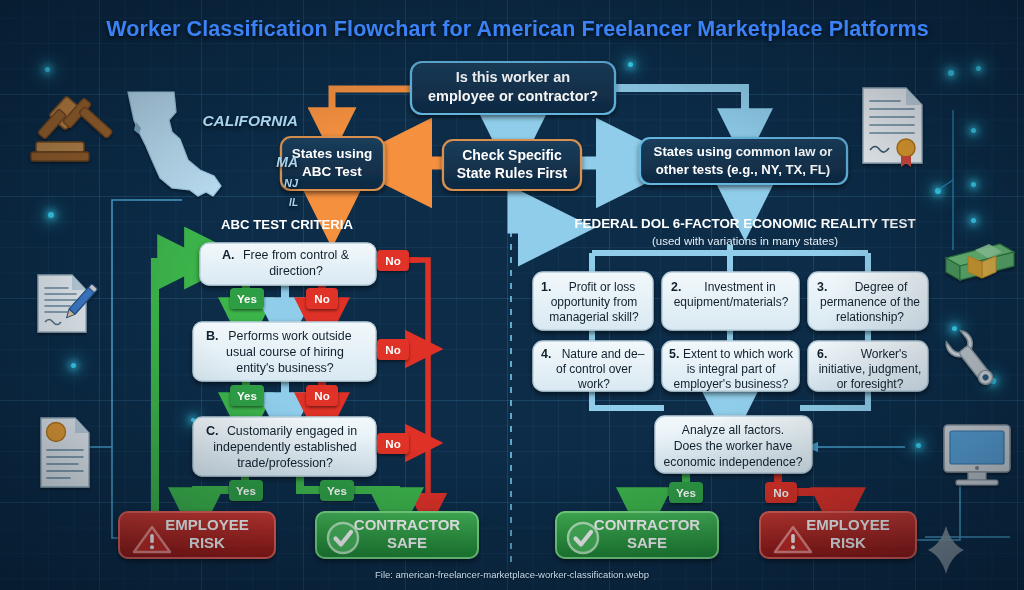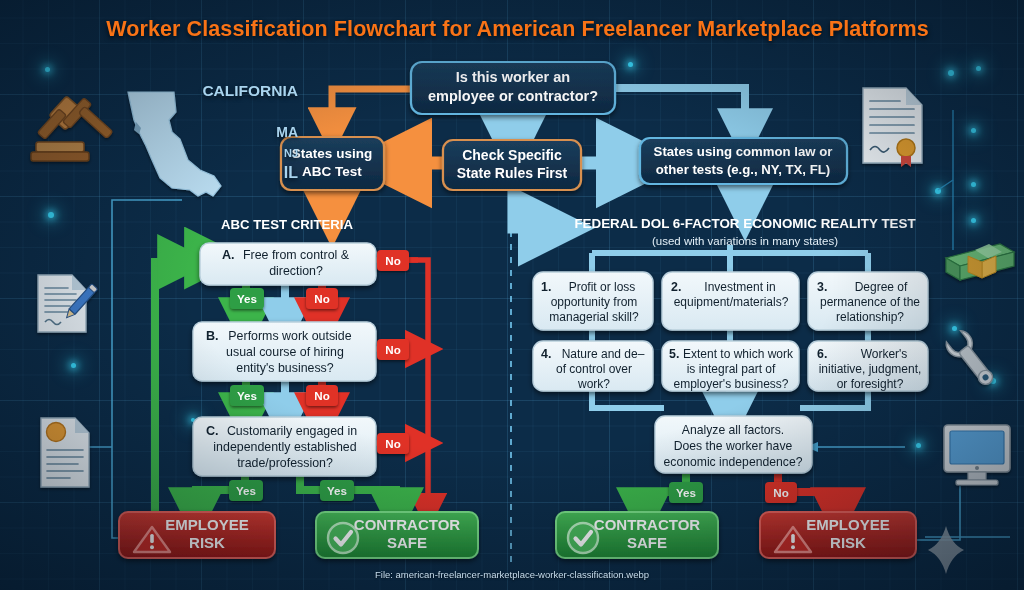--- a/index.html
+++ b/index.html
@@ -18,33 +18,33 @@
       linear-gradient(90deg, rgba(86,170,220,.13) 1px, transparent 1px),
       linear-gradient(rgba(86,170,220,.07) 1px, transparent 1px),
       linear-gradient(90deg, rgba(86,170,220,.07) 1px, transparent 1px);
     background-size:102px 102px,102px 102px,25.5px 25.5px,25.5px 25.5px;
     background-position:-3px -8px,-3px -8px,-3px -8px,-3px -8px;
   }
   .vign{position:absolute;inset:0;background:radial-gradient(ellipse 78% 72% at 50% 48%, rgba(0,0,0,0) 40%, rgba(2,12,24,.55) 100%);}
   svg#fc{position:absolute;inset:0;width:1024px;height:590px;}
   .ttl{
     position:absolute;left:0;right:0;top:17px;text-align:center;
-    font-size:21.5px;font-weight:bold;color:#f97316;letter-spacing:.1px;
+    font-size:21.5px;font-weight:bold;color:#3b82f6;letter-spacing:.1px;
     text-shadow:0 2px 5px rgba(0,0,0,.75);
     padding-left:11px;
   }
   .cap{
     position:absolute;left:0;right:0;top:569px;text-align:center;
     font-size:9.5px;color:#c6dcec;text-shadow:0 1px 2px rgba(0,0,0,.6);
   }
-  .states{position:absolute;left:176px;top:80px;width:122px;text-align:right;color:#a9d4ee;font-weight:bold;text-shadow:0 2px 4px rgba(0,0,0,.6);}
+  .states{position:absolute;left:176px;top:110px;width:122px;text-align:right;color:#a9d4ee;font-weight:bold;text-shadow:0 2px 4px rgba(0,0,0,.6);font-style:italic;}
   .st0{font-size:15.5px;line-height:22px;}
   .st1{font-size:14px;line-height:21px;margin-top:20px;}
   .st2{font-size:11px;line-height:20px;}
-  .st3{font-size:16px;line-height:20px;}
+  .st3{font-size:10px;line-height:20px;}
   .spark{position:absolute;border-radius:50%;background:#39d6f7;box-shadow:0 0 7px 2px rgba(57,214,247,.8),0 0 16px 6px rgba(57,214,247,.35);}
 </style>
 </head>
 <body>
 
 <div id="stage">
   <div class="grid"></div>
 
   <div class="spark" style="left:45px;top:67px;width:5px;height:5px;"></div>
   <div class="spark" style="left:48px;top:212px;width:6px;height:6px;"></div>

